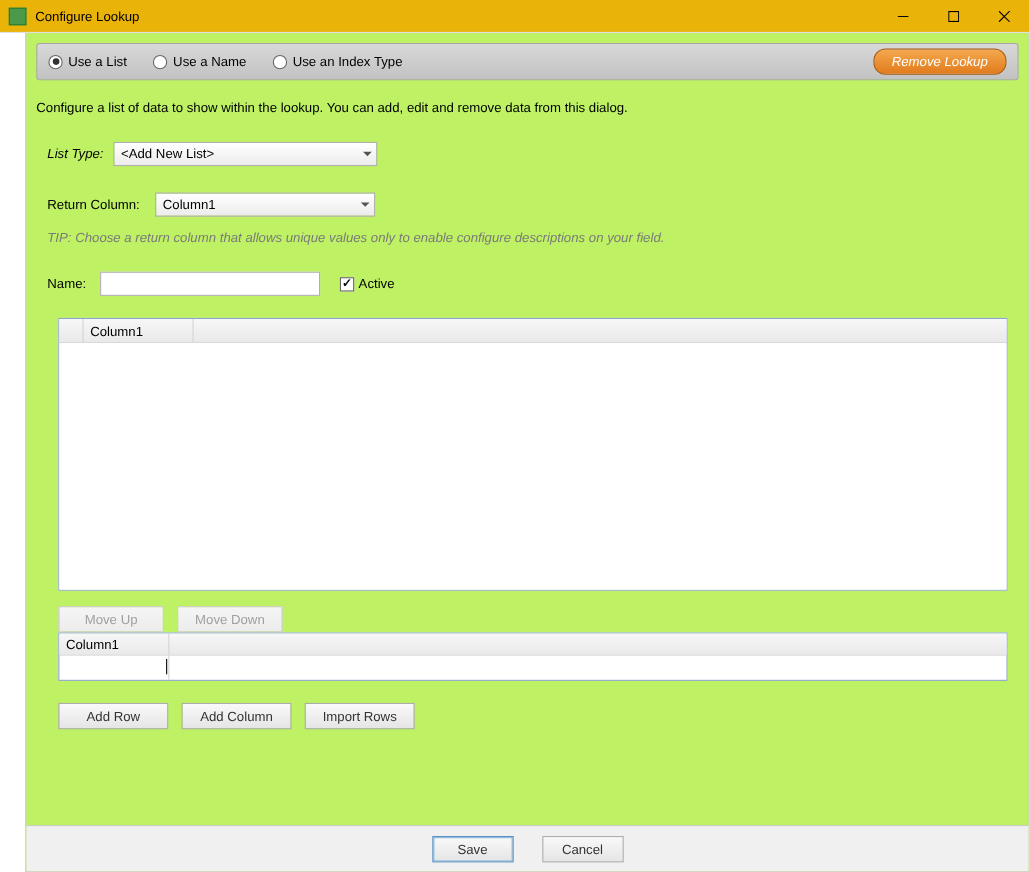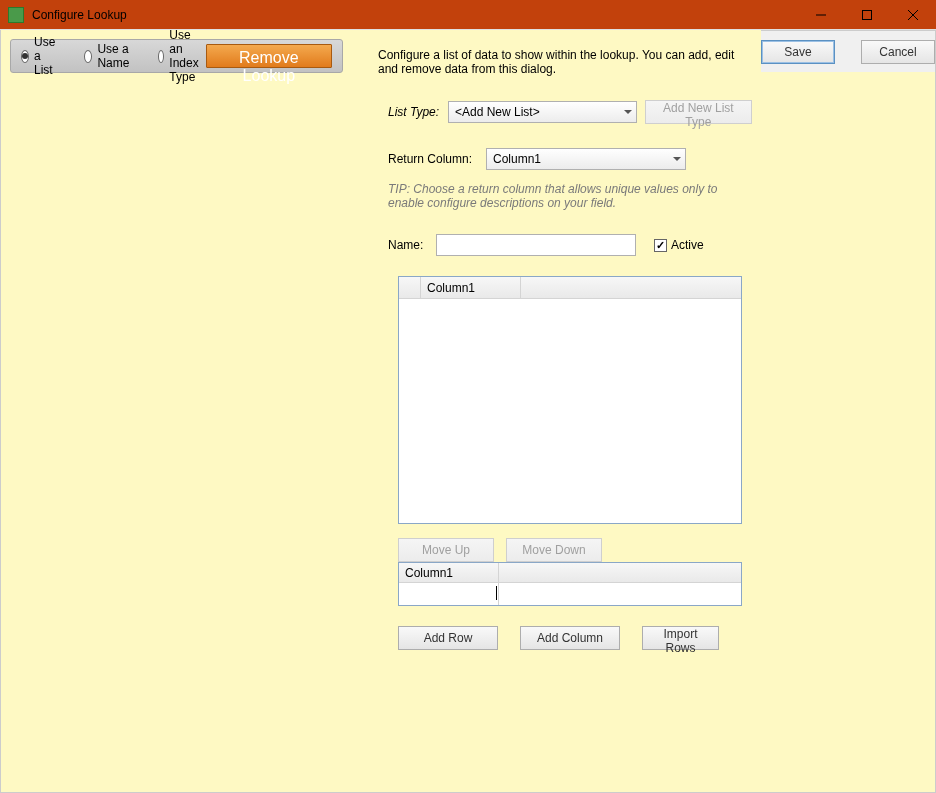--- a/index.html
+++ b/index.html
@@ -9,21 +9,21 @@
       background: #ffffff;
       width: 936px;
       height: 793px;
       overflow: hidden;
       color: #000;
     }
 
     
     .titlebar {
       height: 30px;
-      background: #c2410c;
+      background: #eab308;
       display: flex;
       align-items: center;
       border-bottom: 1px solid #e0e0e0;
     }
     .titlebar-icon {
       width: 16px; height: 16px;
       margin: 0 6px 0 8px;
       background: #4a9a4a;
       border: 1px solid #2c7a2c;
       display: inline-block;
@@ -34,26 +34,27 @@
       width: 46px; height: 30px;
       display: flex; align-items: center; justify-content: center;
       font-family: "Segoe UI", sans-serif;
       font-size: 14px;
       background: transparent;
       border: none;
     }
 
     
     .content {
-      background: #fef9c3;
+      background: #bef264;
       height: calc(100% - 30px);
       display: flex;
-      flex-direction: row;
+      flex-direction: column;
       border: 1px solid #cccccc;
       border-top: none;
+      margin-left: 23px;
     }
 
     
     .radio-bar {
       margin: 9px 9px 0 9px;
       height: 34px;
       background: linear-gradient(to bottom, #d8d8d8, #c2c2c2);
       border: 1px solid #a8a8a8;
       border-radius: 3px;
       display: flex;
@@ -74,26 +75,27 @@
       content: "";
       width: 6px; height: 6px;
       background: #333;
       border-radius: 50%;
     }
     .btn-remove {
       background: linear-gradient(to bottom, #f4a94e, #e17b1c);
       border: 1px solid #a85a10;
       color: #fff;
       padding: 4px 16px;
-      border-radius: 1px;
-      font-size: 16px;
+      border-radius: 11px;
+      font-size: 12px;
       height: 24px;
-    }
-
-    .body-pad { padding: 12px 9px 0 26px; flex: 1; display: flex; flex-direction: column; }
+      font-style: italic;
+    }
+
+    .body-pad { padding: 12px 9px 0 9px; flex: 1; display: flex; flex-direction: column; }
 
     .desc { margin: 6px 0 18px 0; color: #000; }
 
     .form-row {
       display: flex; align-items: center; gap: 8px;
       margin: 6px 0 10px 10px;
     }
     .form-label-lt { min-width: 52px; font-style: italic; }
     .form-label-rc { min-width: 90px; }
     .form-label-name { min-width: 40px; }
@@ -203,25 +205,25 @@
       border-right:1px solid #d4d4d4;
       width:100px;
       position:relative;
     }
     .addnew-cell .caret {
       position:absolute; right:1px; top:3px;
       width:1px; height:14px; background:#000;
     }
 
     .row-btns {
-      display:flex; gap: 22px;
+      display:flex; gap: 12px;
       margin: 20px 10px 0 20px;
     }
     .row-btns .btn { width: 100px; }
-    .row-btns .btn.wide { width: 77px; }
+    .row-btns .btn.wide { width: 100px; }
 
     
     .footer {
       height: 42px;
       border-top: 1px solid #cccccc;
       background: #f0f0f0;
       display:flex; align-items:center; justify-content:center;
       gap: 26px;
     }
     .footer .btn { width: 74px; height: 24px; }
@@ -278,21 +280,20 @@
   <div class="body-pad">
 
     <div class="desc">Configure a list of data to show within the lookup. You can add, edit and remove data from this dialog.</div>
 
     <div class="form-row">
       <span class="form-label-lt">List Type:</span>
       <div class="combo combo-list">
         <span>&lt;Add New List&gt;</span>
         <span class="arrow"></span>
       </div>
-      <button class="btn disabled">Add New List Type</button>
     </div>
 
     <div class="form-row" style="margin-top:14px;">
       <span class="form-label-rc">Return Column:</span>
       <div class="combo combo-return">
         <span>Column1</span>
         <span class="arrow"></span>
       </div>
     </div>
     <div class="tip">TIP: Choose a return column that allows unique values only to enable configure descriptions on your field.</div>

